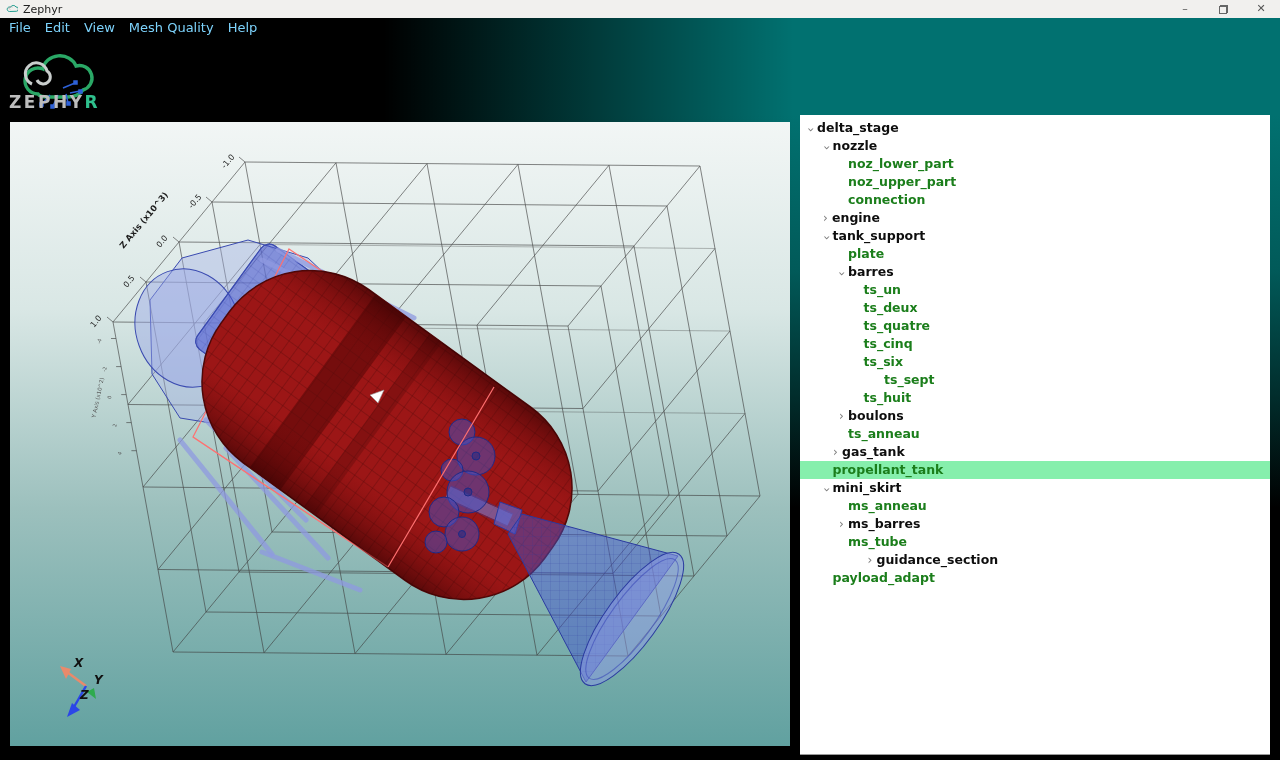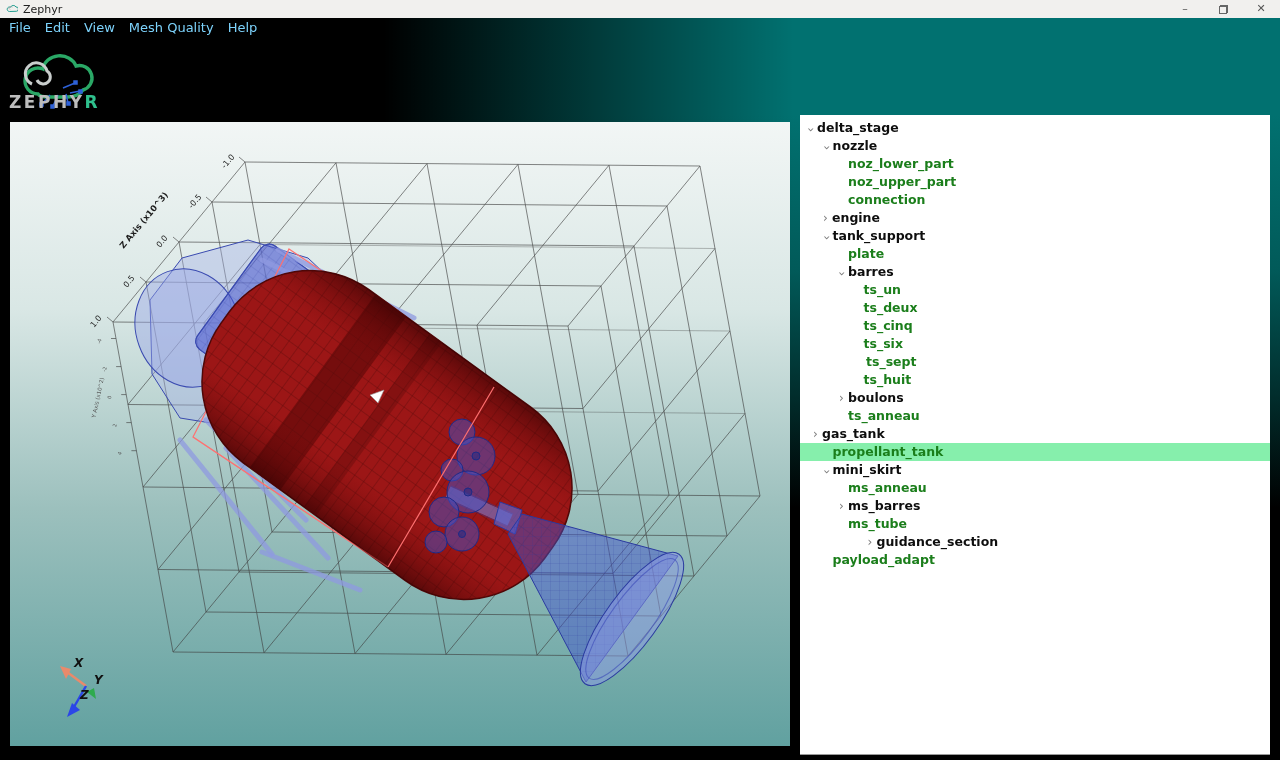--- a/index.html
+++ b/index.html
@@ -270,27 +270,28 @@
       <div class="trow" style="padding-left: 19.5px;"><span class="chev open">›</span><span class="tlabel group">nozzle</span></div>
       <div class="trow" style="padding-left: 35px;"><span class="chev none"></span><span class="tlabel part">noz_lower_part</span></div>
       <div class="trow" style="padding-left: 35px;"><span class="chev none"></span><span class="tlabel part">noz_upper_part</span></div>
       <div class="trow" style="padding-left: 35px;"><span class="chev none"></span><span class="tlabel part">connection</span></div>
       <div class="trow" style="padding-left: 19px;"><span class="chev closed">›</span><span class="tlabel group">engine</span></div>
       <div class="trow" style="padding-left: 19.5px;"><span class="chev open">›</span><span class="tlabel group">tank_support</span></div>
       <div class="trow" style="padding-left: 35px;"><span class="chev none"></span><span class="tlabel part">plate</span></div>
       <div class="trow" style="padding-left: 35px;"><span class="chev open">›</span><span class="tlabel group">barres</span></div>
       <div class="trow" style="padding-left: 50.5px;"><span class="chev none"></span><span class="tlabel part">ts_un</span></div>
       <div class="trow" style="padding-left: 50.5px;"><span class="chev none"></span><span class="tlabel part">ts_deux</span></div>
+      <div class="trow" style="padding-left: 50.5px;"><span class="chev none"></span><span class="tlabel part">ts_quatre</span></div>
       <div class="trow" style="padding-left: 50.5px;"><span class="chev none"></span><span class="tlabel part">ts_cinq</span></div>
       <div class="trow" style="padding-left: 50.5px;"><span class="chev none"></span><span class="tlabel part">ts_six</span></div>
-      <div class="trow" style="padding-left: 53px;"><span class="chev none"></span><span class="tlabel part">ts_sept</span></div>
+      <div class="trow" style="padding-left: 71px;"><span class="chev none"></span><span class="tlabel part">ts_sept</span></div>
       <div class="trow" style="padding-left: 50.5px;"><span class="chev none"></span><span class="tlabel part">ts_huit</span></div>
       <div class="trow" style="padding-left: 35px;"><span class="chev closed">›</span><span class="tlabel group">boulons</span></div>
       <div class="trow" style="padding-left: 35px;"><span class="chev none"></span><span class="tlabel part">ts_anneau</span></div>
-      <div class="trow" style="padding-left: 9px;"><span class="chev closed">›</span><span class="tlabel group">gas_tank</span></div>
+      <div class="trow" style="padding-left: 29px;"><span class="chev closed">›</span><span class="tlabel group">gas_tank</span></div>
       <div class="trow sel" style="padding-left: 19.5px;"><span class="chev none"></span><span class="tlabel part">propellant_tank</span></div>
       <div class="trow" style="padding-left: 19.5px;"><span class="chev open">›</span><span class="tlabel group">mini_skirt</span></div>
       <div class="trow" style="padding-left: 35px;"><span class="chev none"></span><span class="tlabel part">ms_anneau</span></div>
       <div class="trow" style="padding-left: 35px;"><span class="chev closed">›</span><span class="tlabel group">ms_barres</span></div>
       <div class="trow" style="padding-left: 35px;"><span class="chev none"></span><span class="tlabel part">ms_tube</span></div>
       <div class="trow" style="padding-left: 19.5px; margin-left: 44px;"><span class="chev closed">›</span><span class="tlabel group">guidance_section</span></div>
       <div class="trow" style="padding-left: 19.5px;"><span class="chev none"></span><span class="tlabel part">payload_adapt</span></div>
     </div>
 </div>
 

